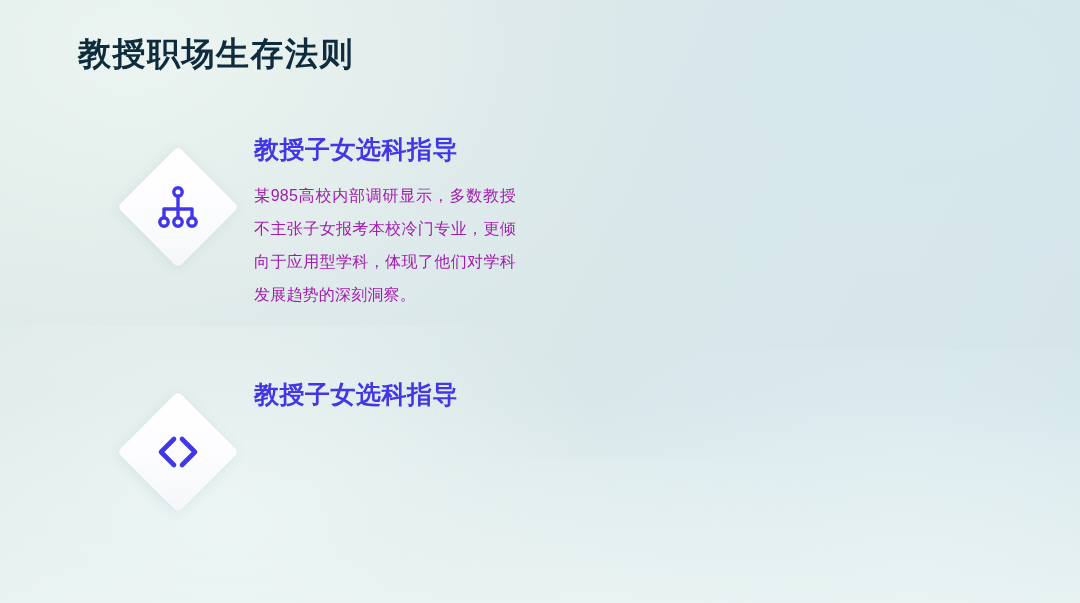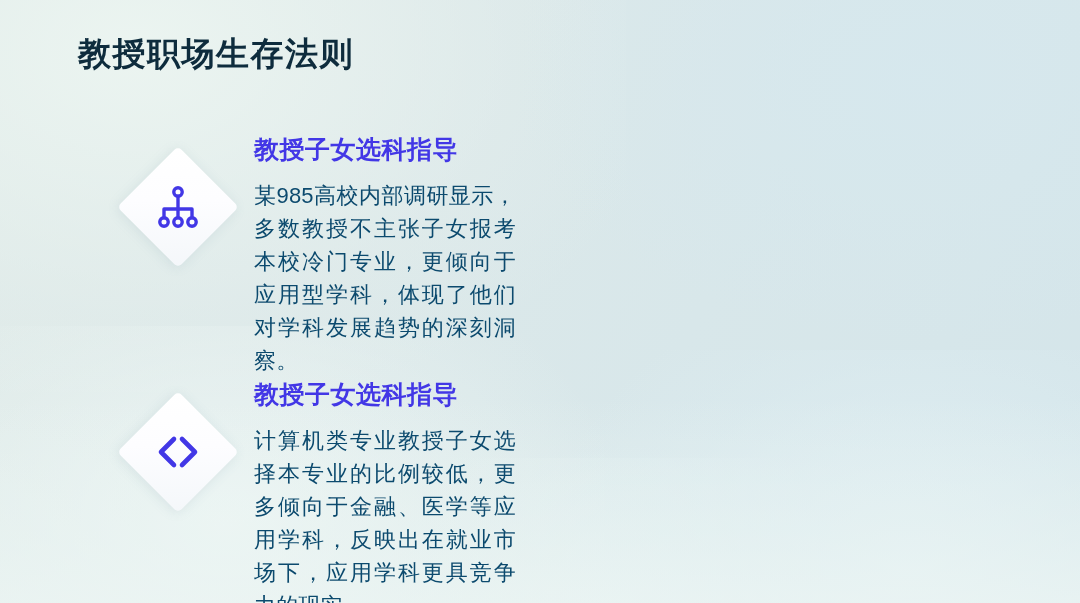--- a/index.html
+++ b/index.html
@@ -121,22 +121,22 @@
     font-size:25px;
     font-weight:bold;
     color:#4237e6;
     letter-spacing:.5px;
     line-height:1.25;
     white-space:nowrap;
     margin-bottom:14px;
   }
 
   .card-body {
-    font-size:22px;
-    color:#0c4a6e;
+    font-size:16px;
+    color:#a21caf;
     line-height:33px;
     letter-spacing:.2px;
     text-align:justify;
     text-justify:inter-ideograph;
   }
 </style>
 </head>
 <body>
 
 <div id="bg-layer">
@@ -183,21 +183,20 @@
       <div class="badge">
         <span class="glyph">
           <svg viewBox="0 0 48 48" fill="none" stroke="#4237e6" stroke-width="4.6" stroke-linecap="round" stroke-linejoin="round">
             <path d="M20 11 L7 24 L20 37"></path>
             <path d="M28 11 L41 24 L28 37"></path>
           </svg>
         </span>
       </div>
       <div class="card-text">
         <div class="card-title">教授子女选科指导</div>
-        <div class="card-body">计算机类专业教授子女选择本专业的比例较低，更多倾向于金融、医学等应用学科，反映出在就业市场下，应用学科更具竞争力的现实。</div>
       </div>
     </div>
 
     <div class="card col-right">
       
       
     </div>
 
   </div>
 </div>

